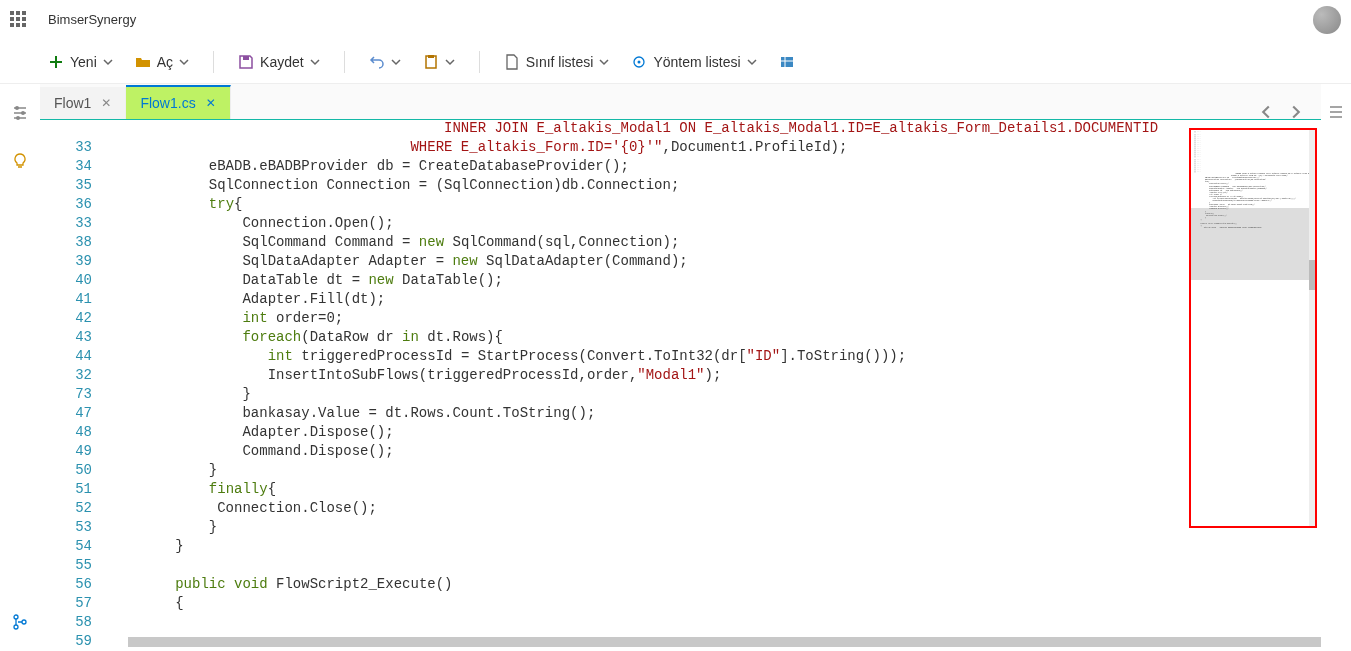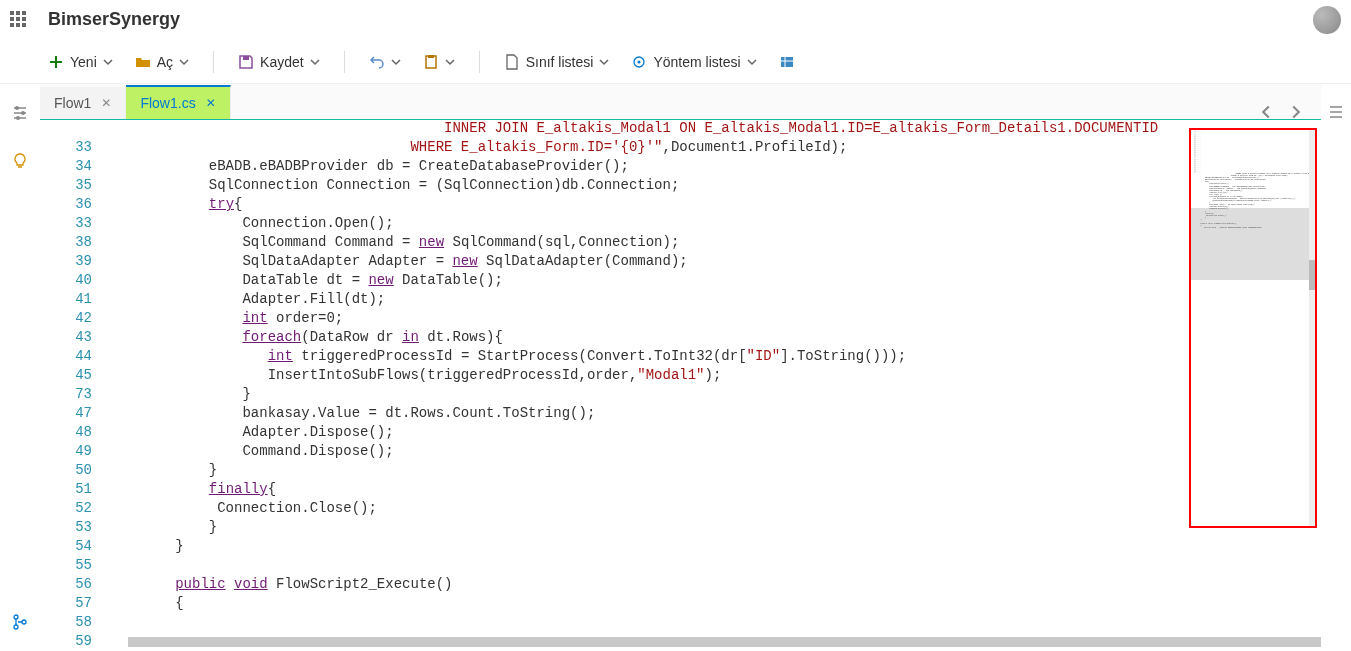--- a/index.html
+++ b/index.html
@@ -2,21 +2,21 @@
 <html><head>
 <meta charset="utf-8">
 <style>
 * { margin: 0; padding: 0; box-sizing: border-box; }
 body { font-family: "Segoe UI", Arial, sans-serif; font-size: 13px; color: #333; background: #fff; width: 1351px; height: 651px; overflow: hidden; position: relative; }
 
 
 .topbar { display: flex; align-items: center; height: 40px; padding: 0 10px; border-bottom: 1px solid transparent; }
 .apps-icon { width: 18px; height: 18px; margin-right: 20px; display: grid; grid-template-columns: repeat(3, 4px); grid-template-rows: repeat(3, 4px); gap: 2px; cursor: pointer; }
 .apps-icon span { background: #666; }
-.brand { font-weight: 700; font-size: 18px; margin-right: 30px; }
+.brand { font-weight: 400; font-size: 13px; margin-right: 30px; }
 .menu { display: flex; gap: 28px; }
 .menu-item { color: #666; cursor: pointer; font-size: 14px; }
 .avatar { margin-left: auto; width: 28px; height: 28px; border-radius: 50%; background: radial-gradient(circle at 30% 30%, #bbb, #888); cursor: pointer; }
 
 
 .toolbar { display: flex; align-items: center; height: 44px; padding: 0 0 0 40px; gap: 6px; border-bottom: 1px solid #eee; }
 .tbtn { display: flex; align-items: center; gap: 6px; padding: 4px 8px; cursor: pointer; font-size: 14px; color: #333; }
 .tbtn .ic { width: 16px; height: 16px; display: inline-flex; align-items: center; justify-content: center; }
 .chev { width: 10px; height: 10px; display: inline-block; }
 .chev svg { width: 10px; height: 10px; }
@@ -38,21 +38,21 @@
 
 .rightrail { position: absolute; right: 0; top: 84px; width: 30px; height: calc(100% - 84px); display: flex; flex-direction: column; align-items: center; padding-top: 20px; }
 .rightrail .ric { width: 16px; height: 16px; color: #888; cursor: pointer; }
 
 
 .editor { position: absolute; left: 40px; top: 120px; right: 30px; bottom: 0; display: flex; background: #fff; align-items: flex-end; }
 .gutter { width: 68px; text-align: right; padding-right: 16px; color: #2b91af; font-family: Consolas, "Courier New", monospace; font-size: 14px; line-height: 19px; user-select: none; background: #fff; }
 .gutter div { height: 19px; }
 .code { flex: 1; font-family: Consolas, "Courier New", monospace; font-size: 14px; line-height: 19px; white-space: pre; overflow: hidden; position: relative; }
 .code-line { height: 19px; }
-.kw { color: #701a75; text-decoration: underline; }
+.kw { color: #4d7c0f; }
 .str { color: #a31515; }
 .hl-scroll { position: absolute; left: 20px; right: 0; bottom: 4px; height: 10px; background: #c8c8c8; }
 
 
 .minimap { position: absolute; right: 34px; top: 128px; width: 128px; height: 400px; border: 2px solid red; background: #fff; overflow: hidden; }
 .minimap-inner { transform: scale(0.13); transform-origin: top left; width: 980px; font-family: Consolas, monospace; font-size: 14px; line-height: 16px; white-space: pre; padding: 6px; }
 .minimap-viewport { position: absolute; left: 0; right: 0; top: 78px; height: 72px; background: rgba(120,120,120,0.25); }
 .minimap-scroll { position: absolute; right: 0; top: 0; width: 6px; height: 100%; background: #eee; }
 .minimap-thumb { position: absolute; right: 0; top: 130px; width: 6px; height: 30px; background: #bbb; }
 
@@ -247,21 +247,21 @@
       <div>35</div>
       <div>36</div>
       <div>33</div>
       <div>38</div>
       <div>39</div>
       <div>40</div>
       <div>41</div>
       <div>42</div>
       <div>43</div>
       <div>44</div>
-      <div>45</div>
+      <div>32</div>
       <div>73</div>
       <div>47</div>
       <div>48</div>
       <div>49</div>
       <div>50</div>
       <div>51</div>
       <div>52</div>
       <div>53</div>
       <div>54</div>
       <div>55</div>

